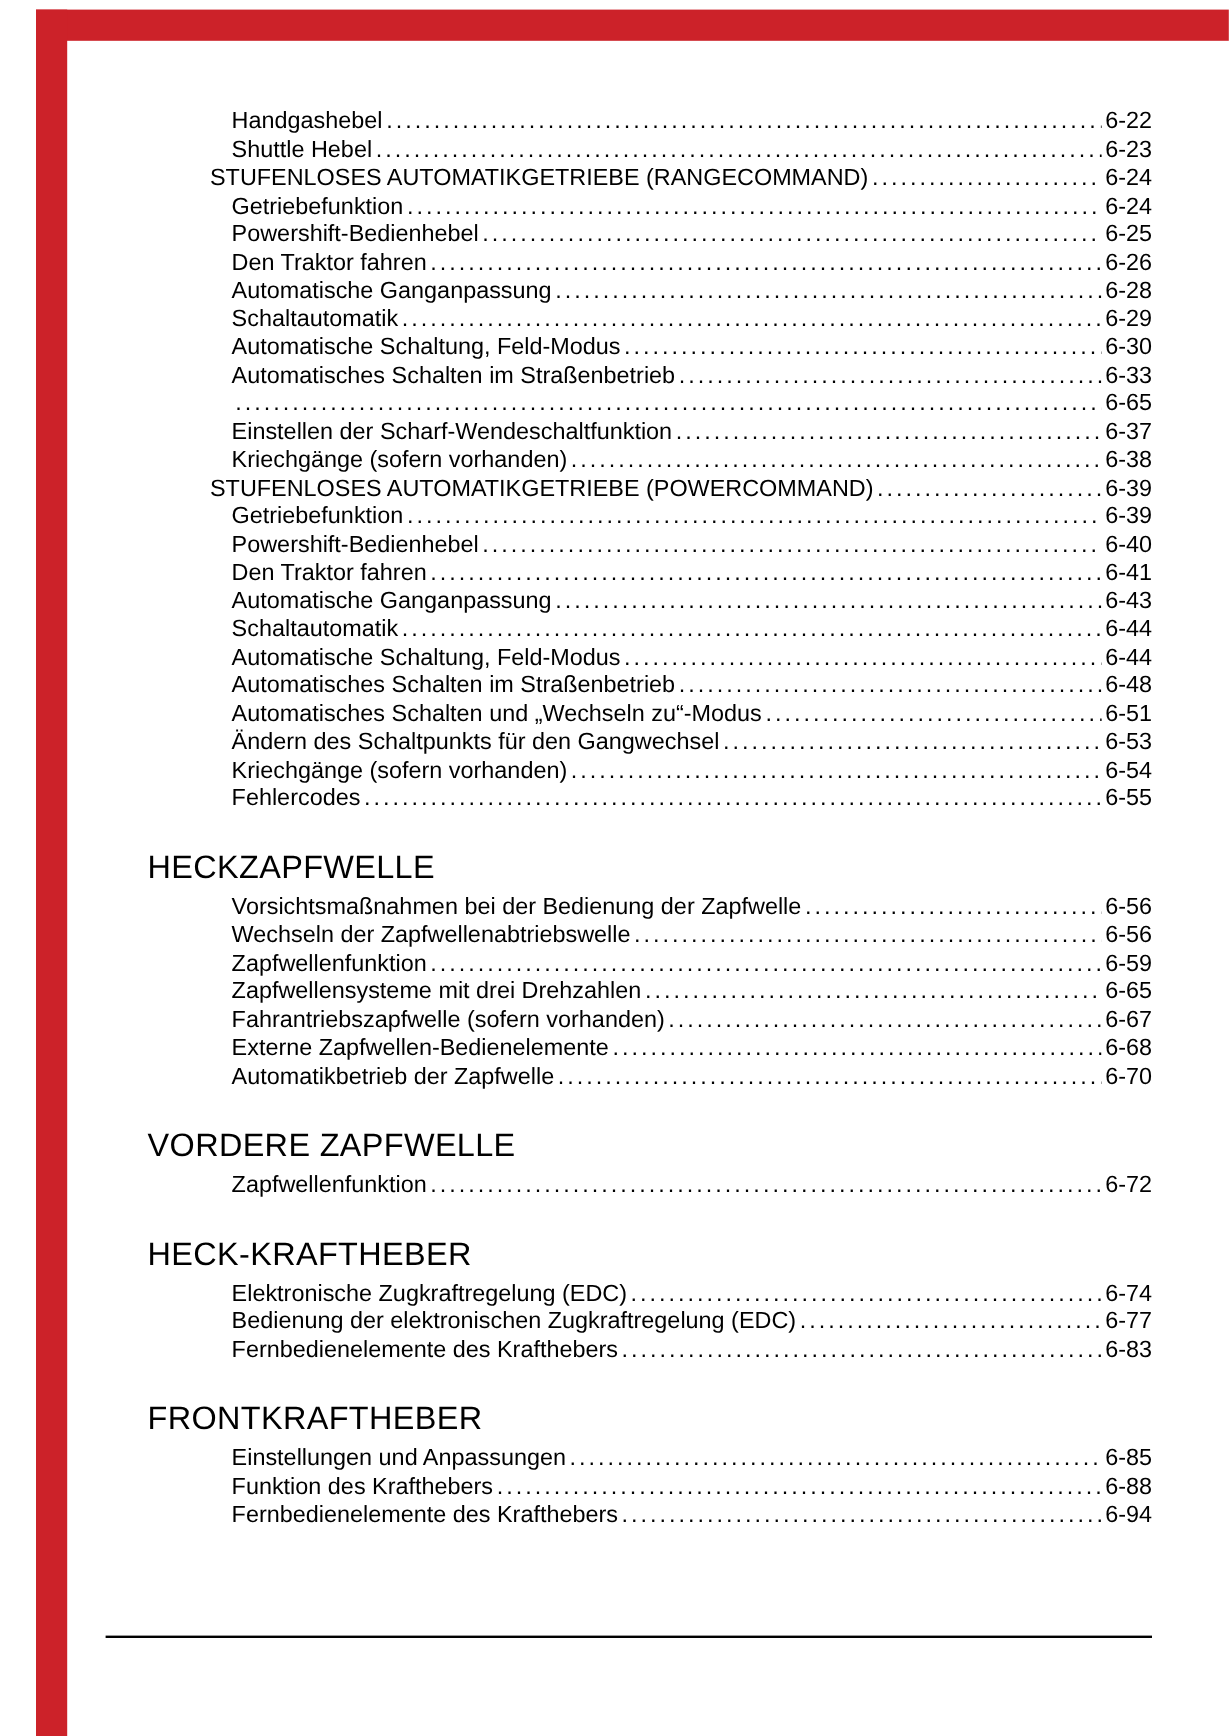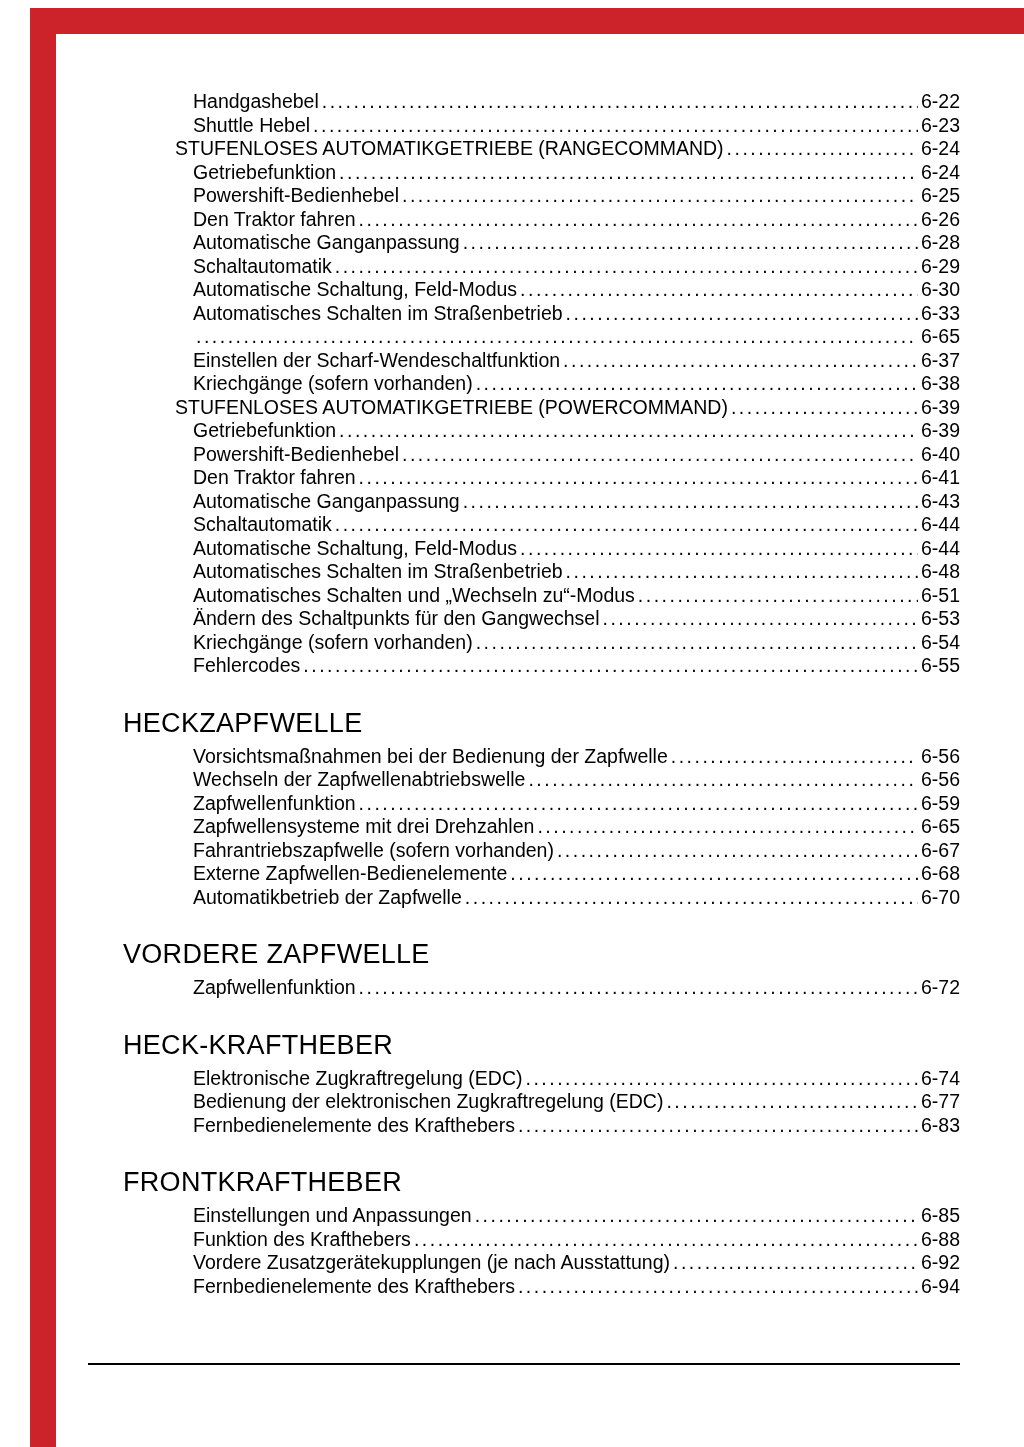--- a/index.html
+++ b/index.html
@@ -334,25 +334,20 @@
     <span class="toc-leader"></span>
     <span class="toc-page">6-85</span>
   </div>
 
   <div class="toc-row indent-2">
     <span class="toc-label">Funktion des Krafthebers</span>
     <span class="toc-leader"></span>
     <span class="toc-page">6-88</span>
   </div>
 
-  <div class="toc-row indent-2">
-    <span class="toc-label">Vordere Zusatzgerätekupplungen (je nach Ausstattung)</span>
-    <span class="toc-leader"></span>
-    <span class="toc-page">6-92</span>
-  </div>
 
   <div class="toc-row indent-2">
     <span class="toc-label">Fernbedienelemente des Krafthebers</span>
     <span class="toc-leader"></span>
     <span class="toc-page">6-94</span>
   </div>
 </div>
   </section>
 </main>
 

